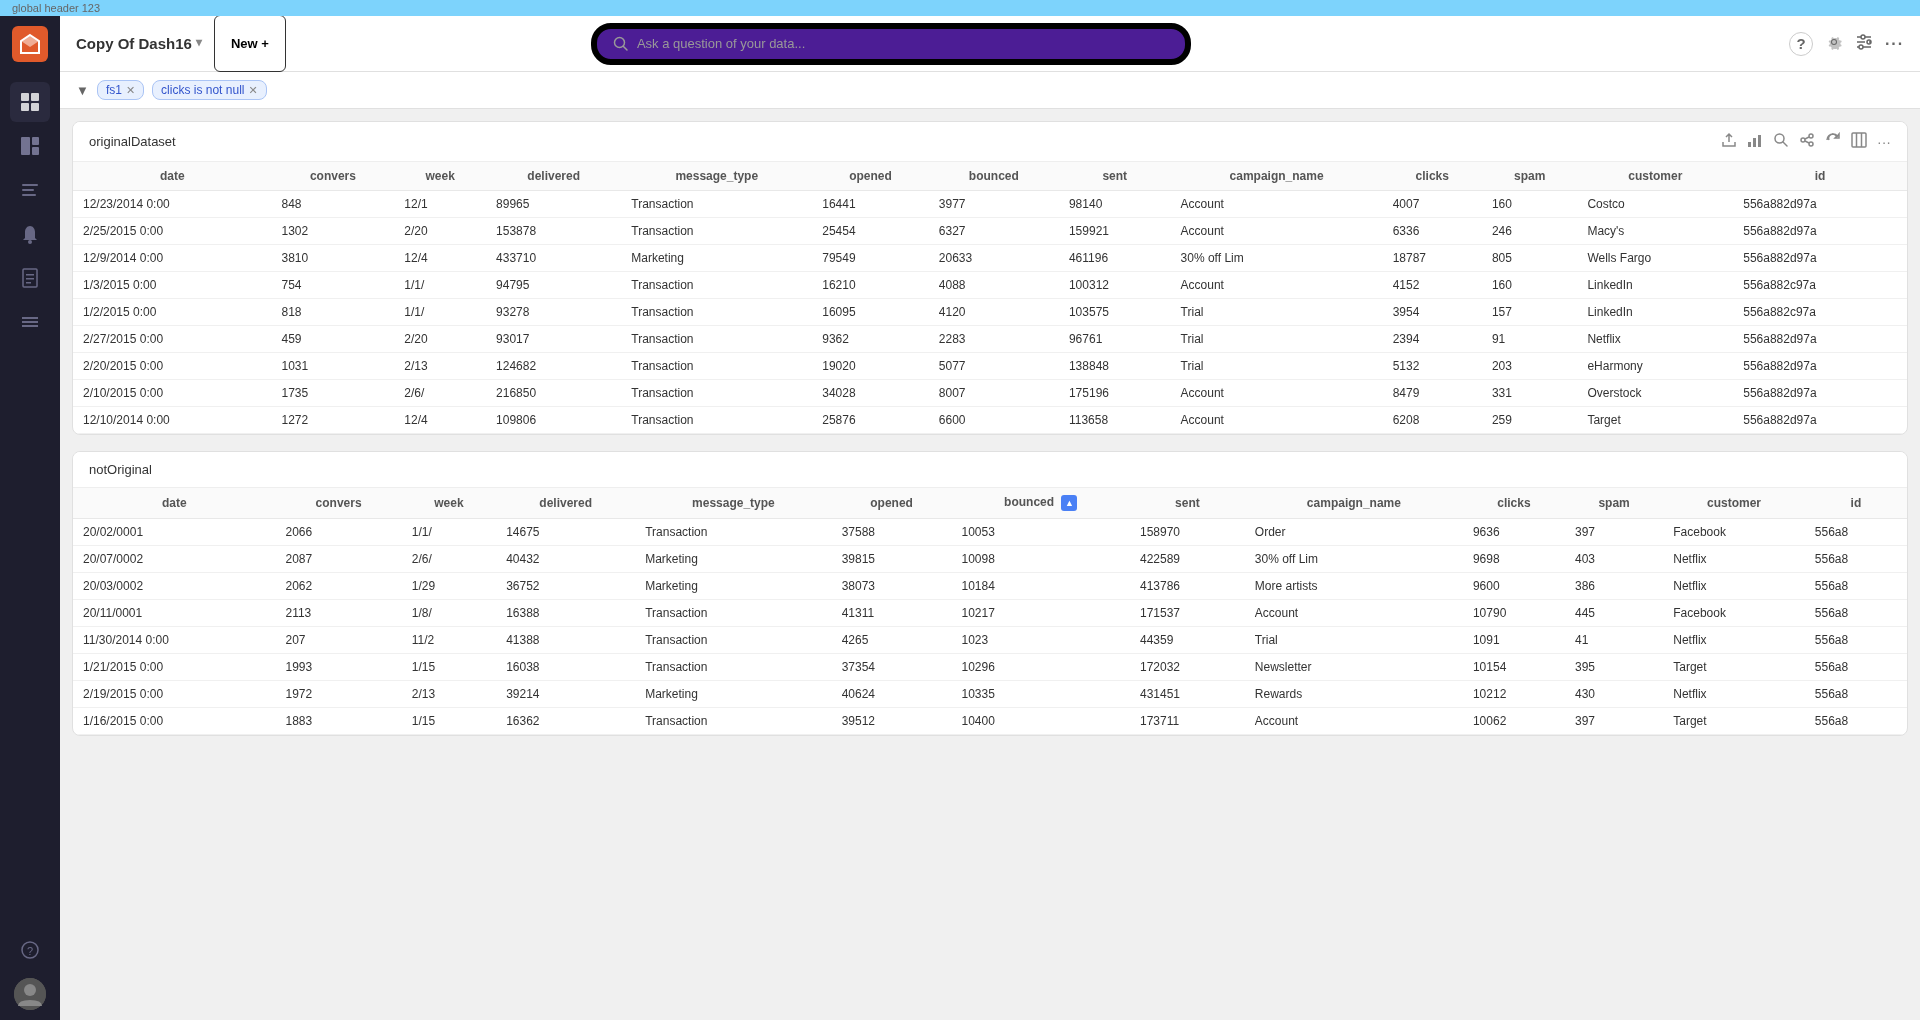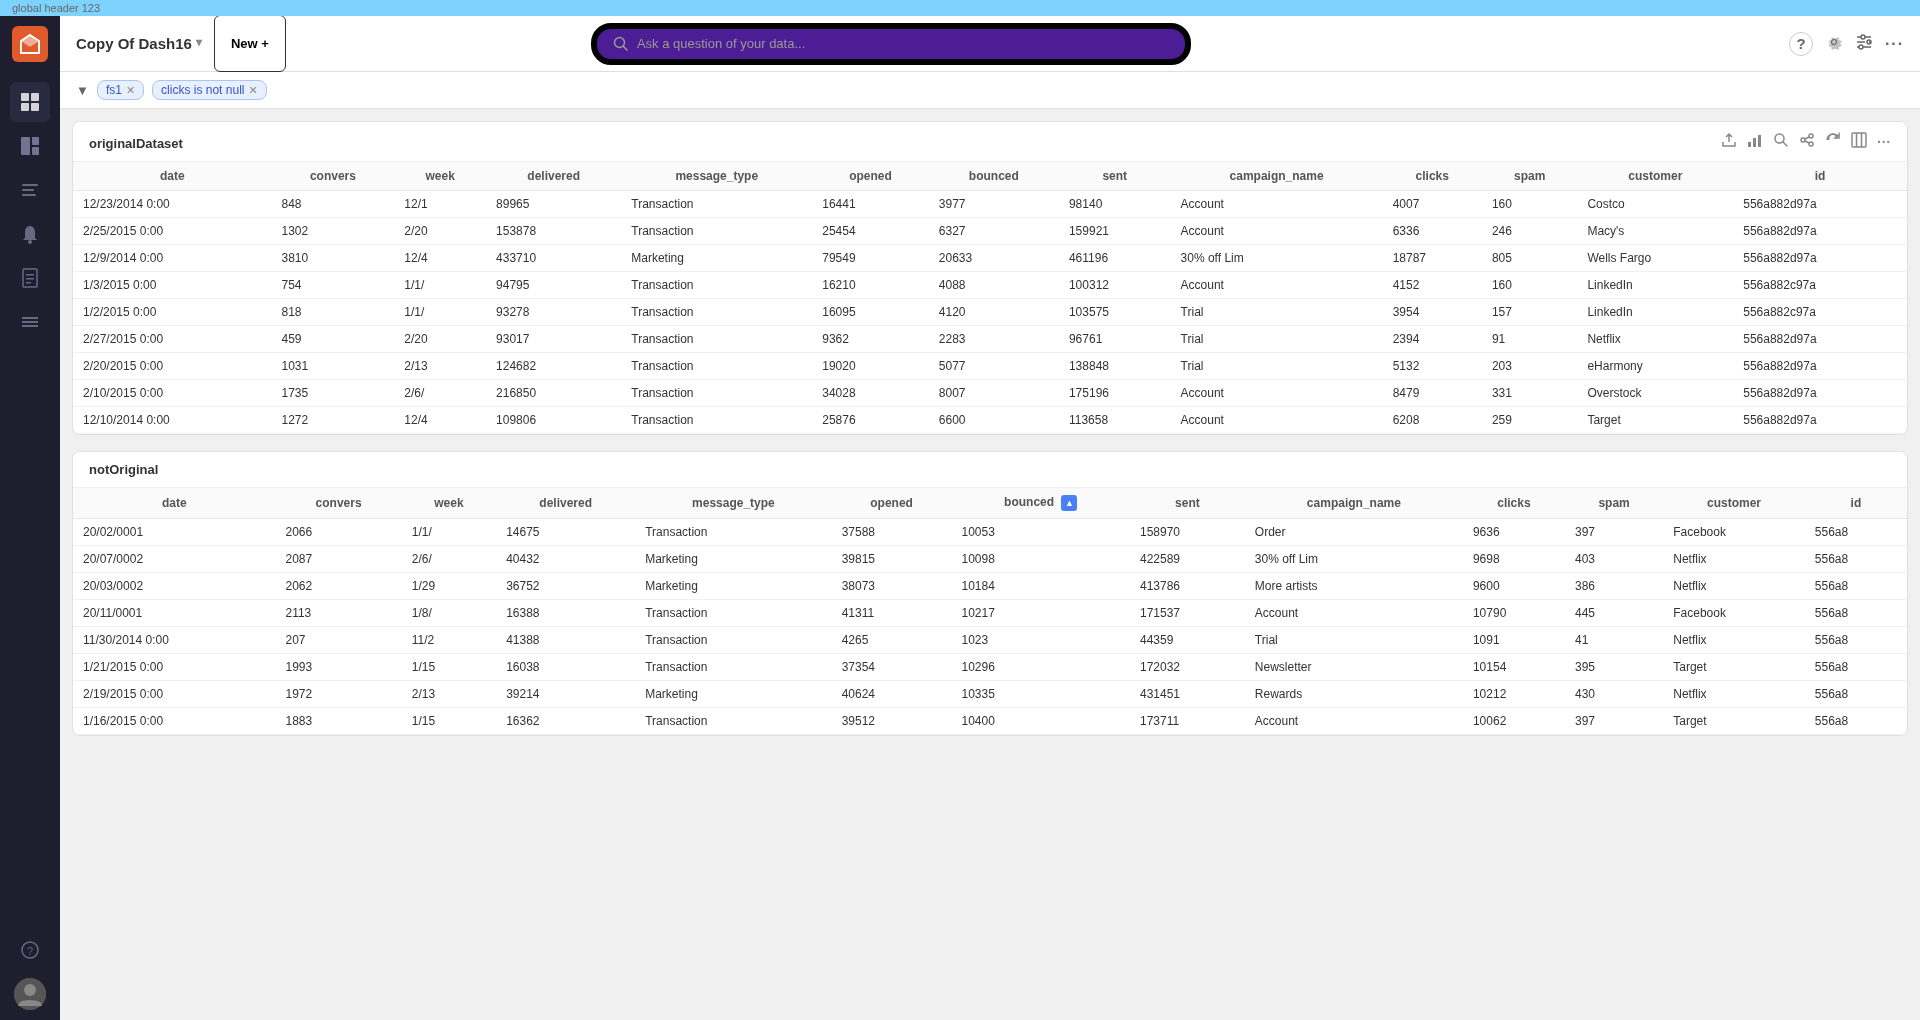--- a/index.html
+++ b/index.html
@@ -153,24 +153,24 @@
     
     .dataset-card {
       background: #fff;
       border-radius: 8px;
       border: 1px solid #e0e0e0;
       overflow: hidden;
     }
     .dataset-header {
       background: #fff;
       padding: 10px 16px;
-      font-weight: 700;
+      font-weight: 400;
       font-size: 13px;
       display: flex;
-      align-items: flex-end;
+      align-items: center;
       justify-content: space-between;
       border-bottom: 1px solid #eee;
     }
     .dataset-header-actions {
       display: flex;
       align-items: center;
       gap: 10px;
       color: #888;
       font-size: 14px;
     }

